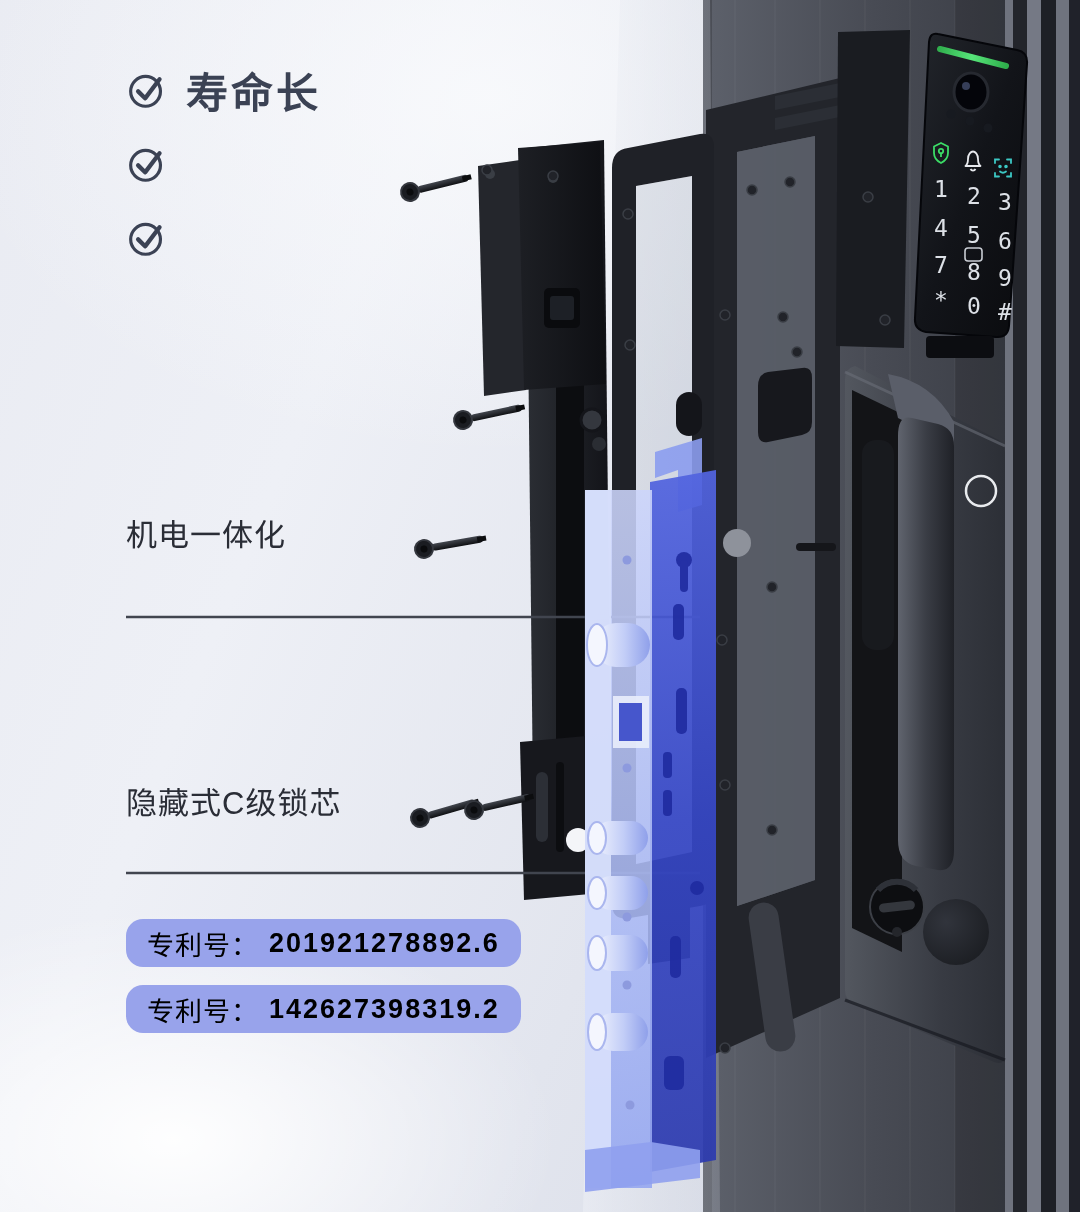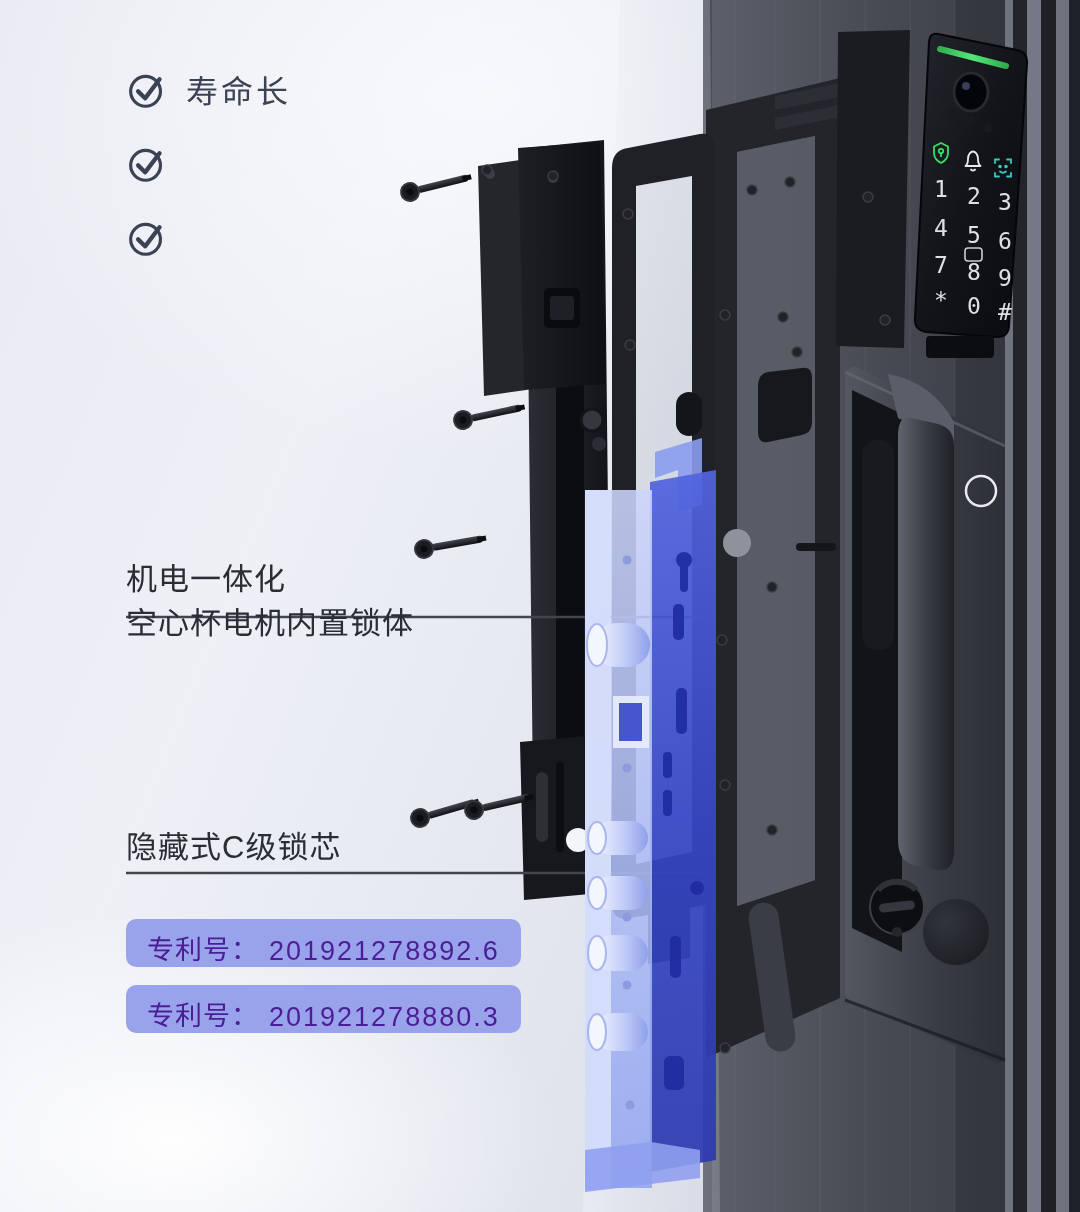--- a/index.html
+++ b/index.html
@@ -8,32 +8,32 @@
     background:
       radial-gradient(ellipse 700px 420px at 16% 94%, rgba(255,255,255,.95), rgba(255,255,255,0) 55%),
       radial-gradient(ellipse 900px 600px at 45% 8%, rgba(250,251,253,.8), rgba(250,251,253,0) 60%),
       linear-gradient(112deg,#e9ebf2 0%,#eef0f6 30%,#e2e5ee 62%,#d5d9e4 100%);
     font-family:"Liberation Sans","DejaVu Sans",sans-serif;
   }
   .illu{position:absolute;left:0;top:0;}
   
   .features{position:absolute;left:126px;top:52px;margin:0;padding:0;list-style:none;}
   .features li{display:flex;align-items:center;gap:19px;height:74px;}
-  .feat-label{font-size:32px;font-weight:400;color:#3b4254;letter-spacing:3px;white-space:nowrap;}
+  .feat-label{font-size:42px;font-weight:700;color:#3b4254;letter-spacing:3px;white-space:nowrap;}
   .check{width:41px;height:41px;flex:0 0 41px;}
   
-  .callout{position:absolute;left:126px;color:#2a2d36;margin-top:44px;}
+  .callout{position:absolute;left:126px;color:#2a2d36;}
   .callout p{margin:0;font-size:31px;line-height:44px;font-weight:400;letter-spacing:1px;white-space:nowrap;}
   .callout-1{top:514px;}
   .callout-2{top:782px;}
   
   .patents{position:absolute;left:126px;top:919px;}
-  .badge{display:flex;align-items:flex-end;gap:10px;height:48px;padding:0 21px;margin-bottom:18px;
-    background:#98a3eb;border-radius:10px;color:#4c1d95;font-size:27px;letter-spacing:1px;white-space:nowrap;width:max-content;}
-  .badge .num{letter-spacing:2px;}
+  .badge{display:flex;align-items:center;gap:10px;height:48px;padding:0 21px;margin-bottom:18px;
+    background:#98a3eb;border-radius:17px;color:#000000;font-size:27px;letter-spacing:1px;white-space:nowrap;width:max-content;}
+  .badge .num{letter-spacing:2px;font-weight:bold;}
 </style>
 </head>
 <body>
 
 <div class="stage">
 
   <svg class="illu" width="1080" height="1212" viewBox="0 0 1080 1212">
     <defs>
       <linearGradient id="gDoor" x1="0" y1="0" x2="1" y2="0">
         <stop offset="0" stop-color="#5d616b"></stop>
@@ -360,31 +360,30 @@
     <li>
       <svg class="check" viewBox="0 0 44 44">
         <circle cx="21" cy="24" r="16" fill="none" stroke="#3b4254" stroke-width="3.4"></circle>
         <path d="M13 24 L20.5 31.5 L36 11" fill="none" stroke="#3b4254" stroke-width="4.6" stroke-linecap="round" stroke-linejoin="round"></path>
       </svg>
     </li>
   </ul>
 
   <div class="callout callout-1">
     <p>机电一体化</p>
-    <p>空心杯电机内置锁体</p>
   </div>
 
   <div class="callout callout-2">
     <p>隐藏式C级锁芯</p>
   </div>
 
   <div class="patents">
     <div class="badge">
       <span>专利号：</span>
         <span class="num">201921278892.6</span>
     </div>
     <div class="badge">
       <span>专利号：</span>
-        <span class="num">201921278880.3</span>
+        <span class="num">142627398319.2</span>
     </div>
   </div>
 
 </div>
 
 </body></html>

